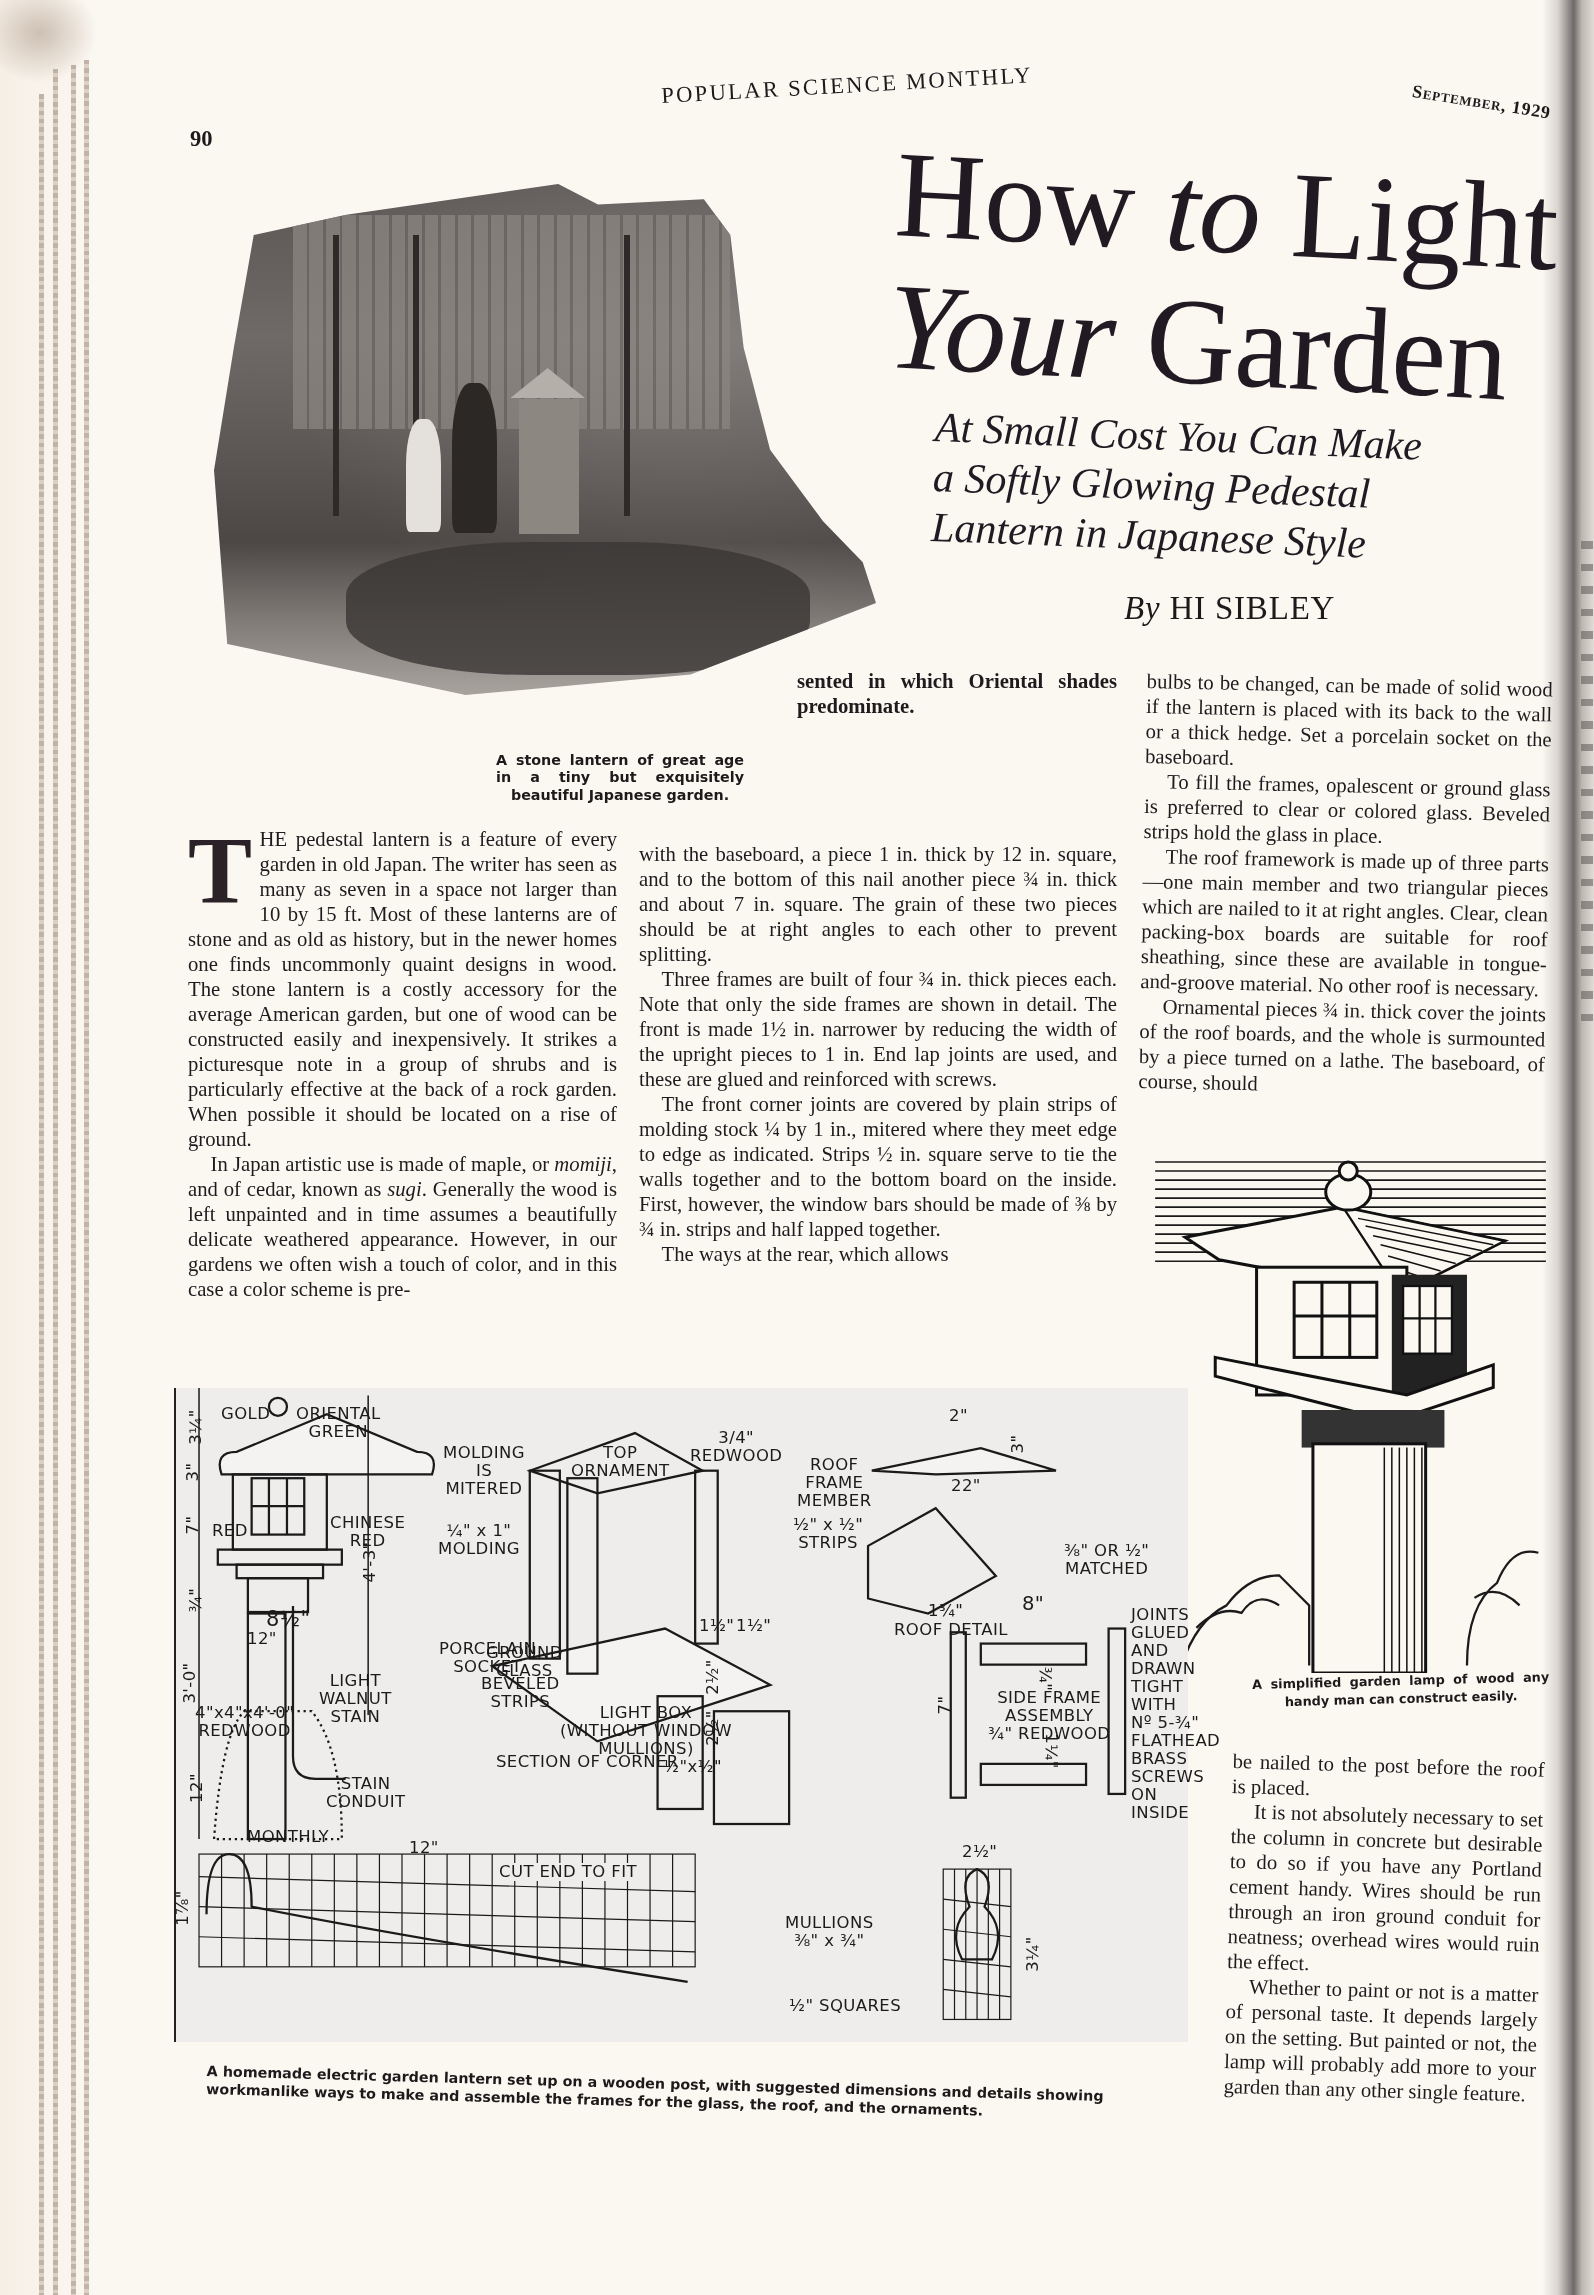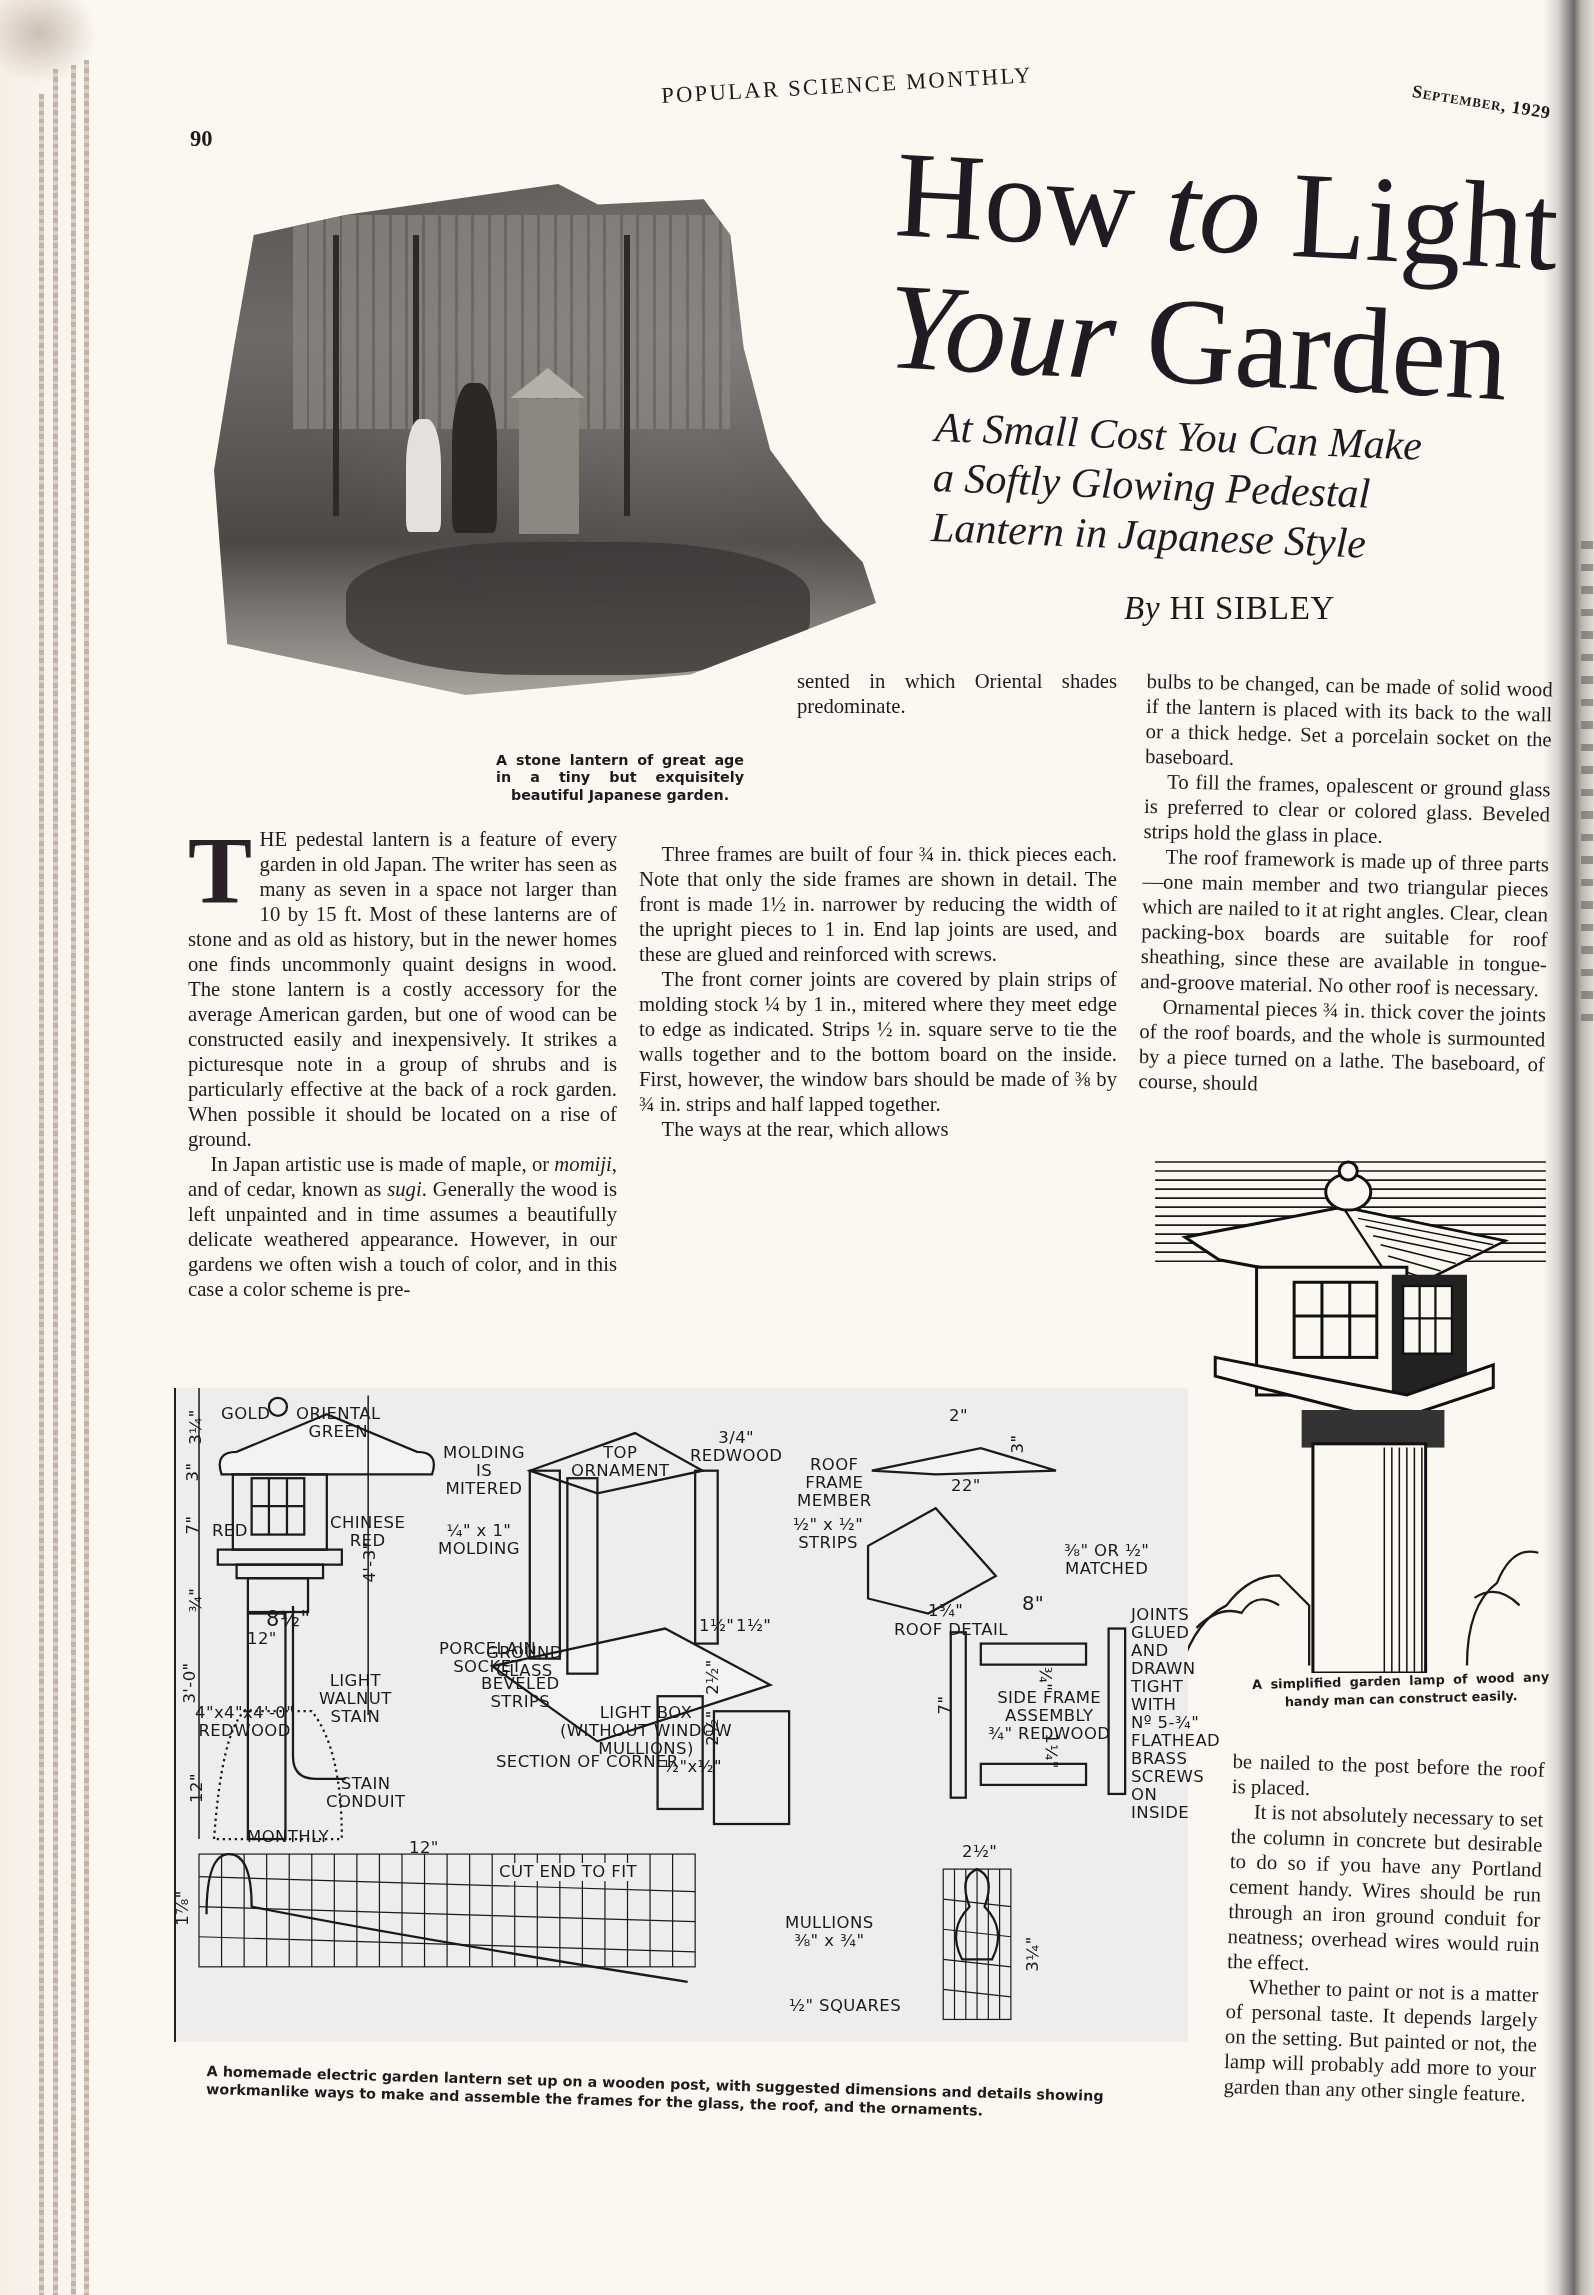--- a/index.html
+++ b/index.html
@@ -78,21 +78,21 @@
     font-family: "DejaVu Sans", sans-serif; font-size: 14.3px; line-height: 17.3px; font-weight: bold;
     text-align: justify; text-align-last: center; color: #1d1a1c;
   }
 
   .col {
     position: absolute; font-size: 20.7px; line-height: 25px; text-align: justify; color: #1e1b1e;
   }
   .col p { margin: 0; text-indent: 22.6px; }
   .col p.noindent { text-indent: 0; }
   .col1 { left: 188px; top: 827px; width: 429px; }
-  .col2a { left: 797px; top: 669px; width: 320px; }
+  .col2a { left: 797px; top: 669px; width: 320px; font-weight: bold; }
   .col2b { left: 639px; top: 842px; width: 478px; }
   .col3 { left: 1147px; top: 669px; width: 406px; transform: rotate(1.2deg); transform-origin: left top; }
   .col3b { left: 1233px; top: 1749px; width: 312px; transform: rotate(1.6deg); transform-origin: left top; }
   .col em { font-style: italic; }
 
   .dropcap {
     float: left; font-size: 96px; line-height: 78px; margin: 4.5px 7.5px 0 0; font-weight: bold; color: #2a2226;
   }
 
   .diagram {
@@ -189,20 +189,21 @@
 <div class="col col1">
   <p class="noindent"><span class="dropcap">T</span><span>HE pedestal lantern is a feature of every garden in old Japan. The writer has seen as many as seven in a space not larger than 10 by 15 ft. Most of these lanterns are of stone and as old as history, but in the newer homes one finds uncommonly quaint designs in wood. The stone lantern is a costly accessory for the average American garden, but one of wood can be constructed easily and inexpensively. It strikes a picturesque note in a group of shrubs and is particularly effective at the back of a rock garden. When possible it should be located on a rise of ground.</span></p>
   <p><span>In Japan artistic use is made of maple, or </span><em>momiji</em><span>, and of cedar, known as </span><em>sugi</em><span>. Generally the wood is left unpainted and in time assumes a beautifully delicate weathered appearance. However, in our gardens we often wish a touch of color, and in this case a color scheme is pre-</span></p>
 </div>
 
 <div class="col col2a">
   <p class="noindent">sented in which Oriental shades predominate.</p>
 </div>
 
 <div class="col col2b">
+  <p class="noindent">with the baseboard, a piece 1 in. thick by 12 in. square, and to the bottom of this nail another piece ¾ in. thick and about 7 in. square. The grain of these two pieces should be at right angles to each other to prevent splitting.</p>
   <p>Three frames are built of four ¾ in. thick pieces each. Note that only the side frames are shown in detail. The front is made 1½ in. narrower by reducing the width of the upright pieces to 1 in. End lap joints are used, and these are glued and reinforced with screws.</p>
   <p>The front corner joints are covered by plain strips of molding stock ¼ by 1 in., mitered where they meet edge to edge as indicated. Strips ½ in. square serve to tie the walls together and to the bottom board on the inside. First, however, the window bars should be made of ⅜ by ¾ in. strips and half lapped together.</p>
   <p>The ways at the rear, which allows</p>
 </div>
 
 <div class="col col3">
   <p class="noindent">bulbs to be changed, can be made of solid wood if the lantern is placed with its back to the wall or a thick hedge. Set a porcelain socket on the baseboard.</p>
   <p>To fill the frames, opalescent or ground glass is preferred to clear or colored glass. Beveled strips hold the glass in place.</p>
   <p>The roof framework is made up of three parts—one main member and two triangular pieces which are nailed to it at right angles. Clear, clean packing-box boards are suitable for roof sheathing, since these are available in tongue-and-groove material. No other roof is necessary.</p>
   <p>Ornamental pieces ¾ in. thick cover the joints of the roof boards, and the whole is surmounted by a piece turned on a lathe. The baseboard, of course, should</p>

